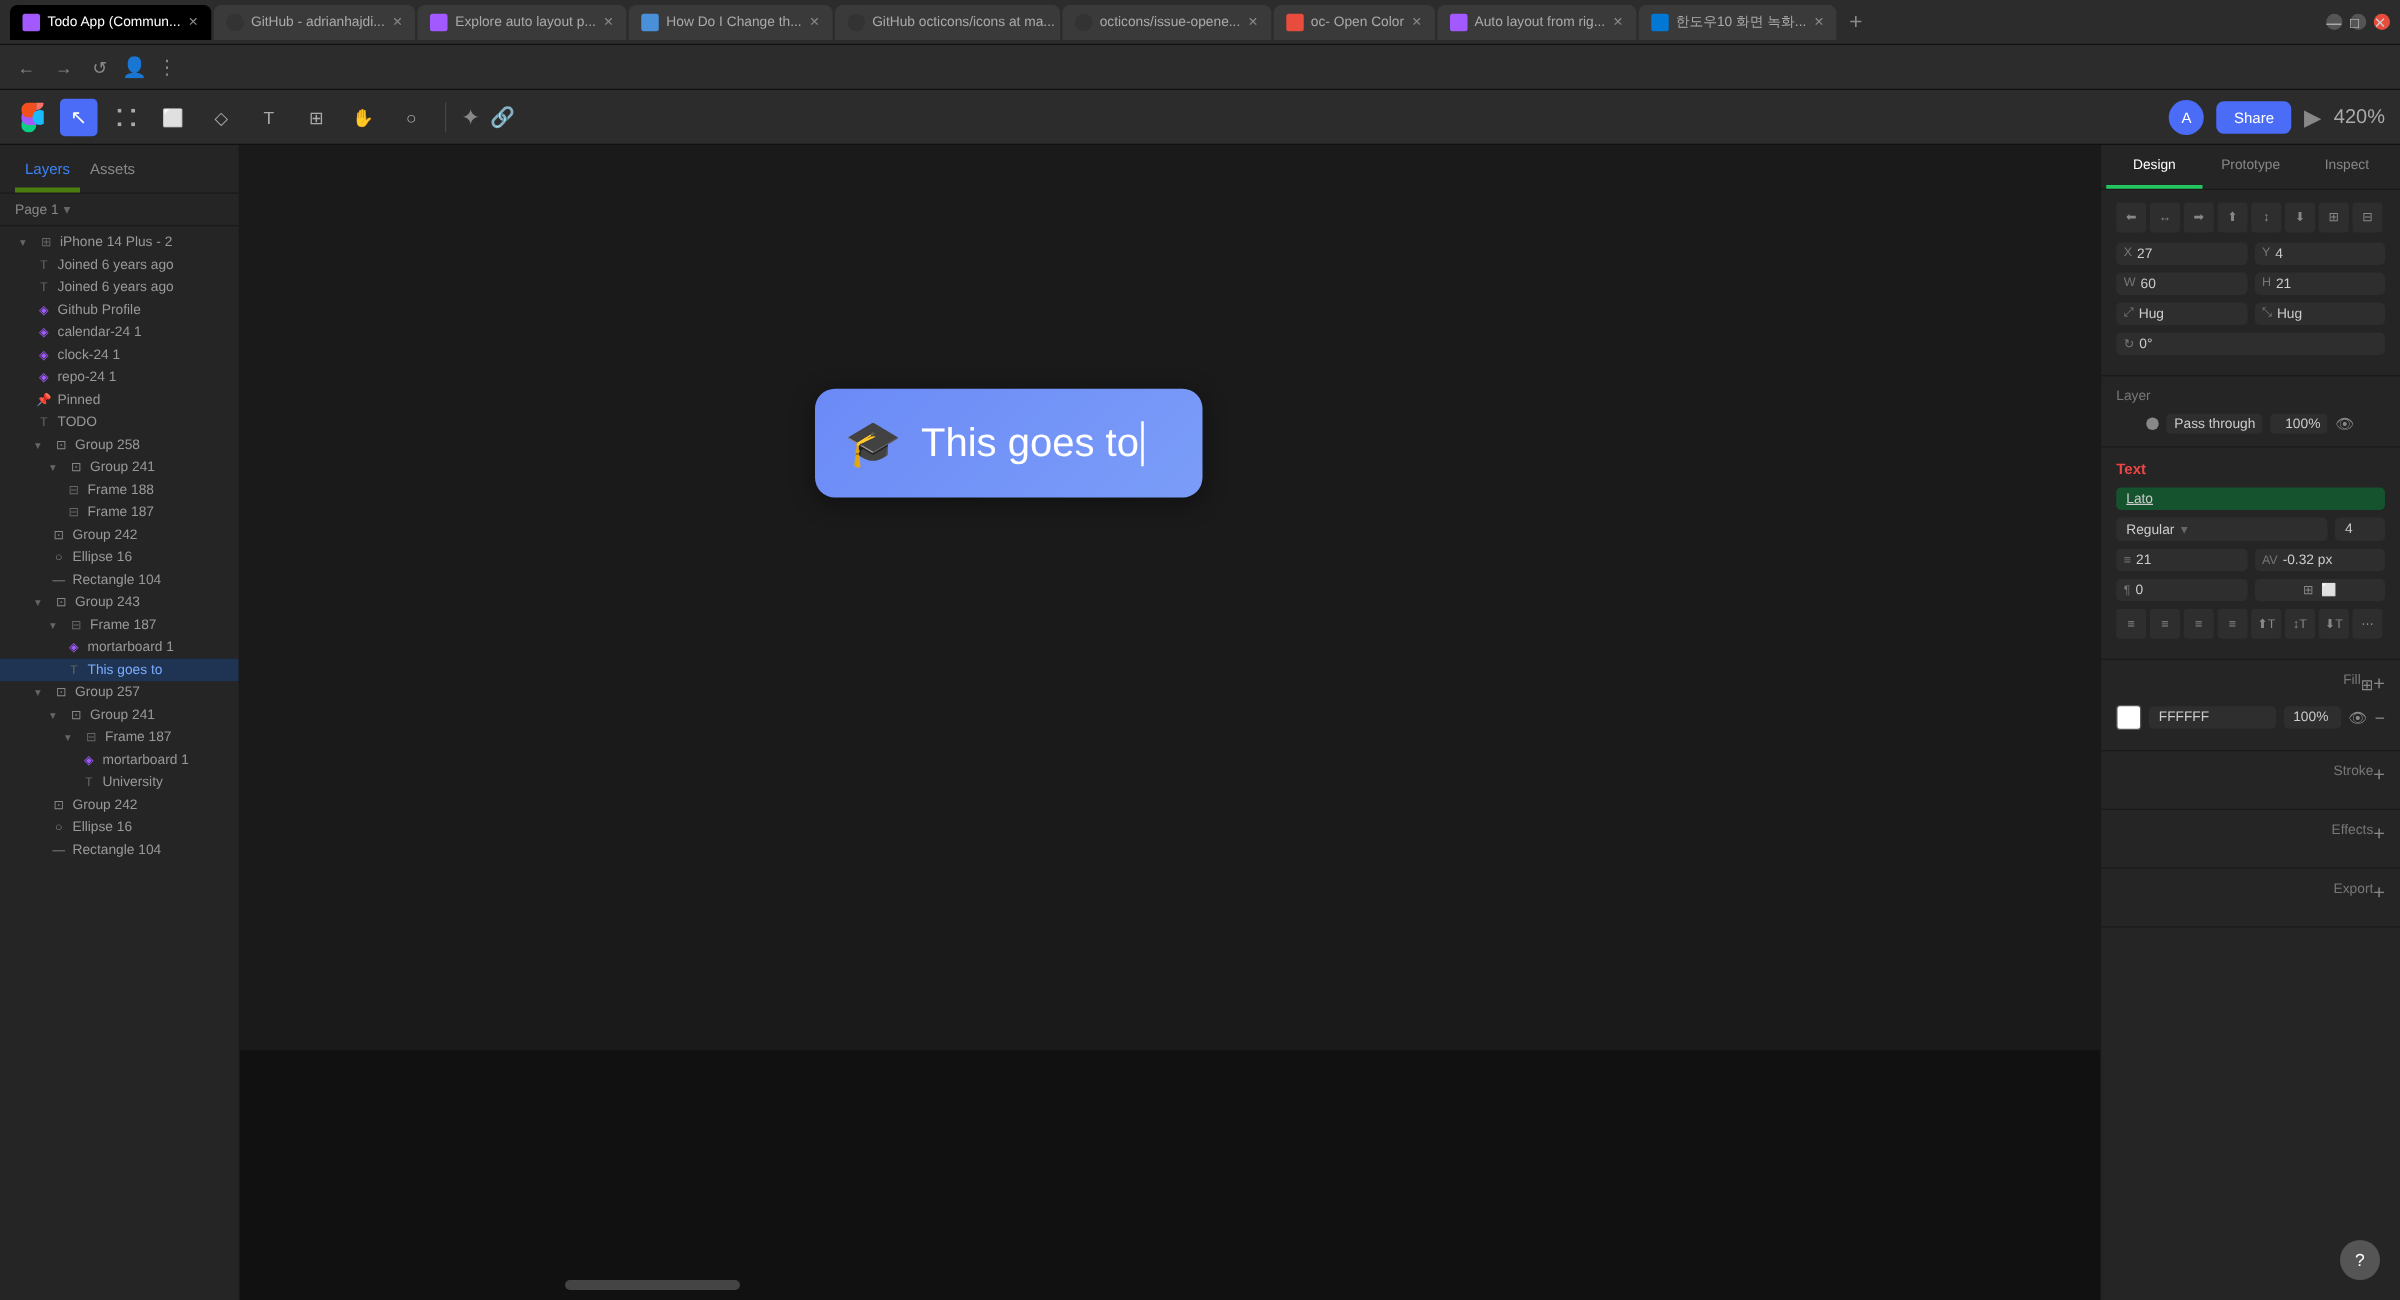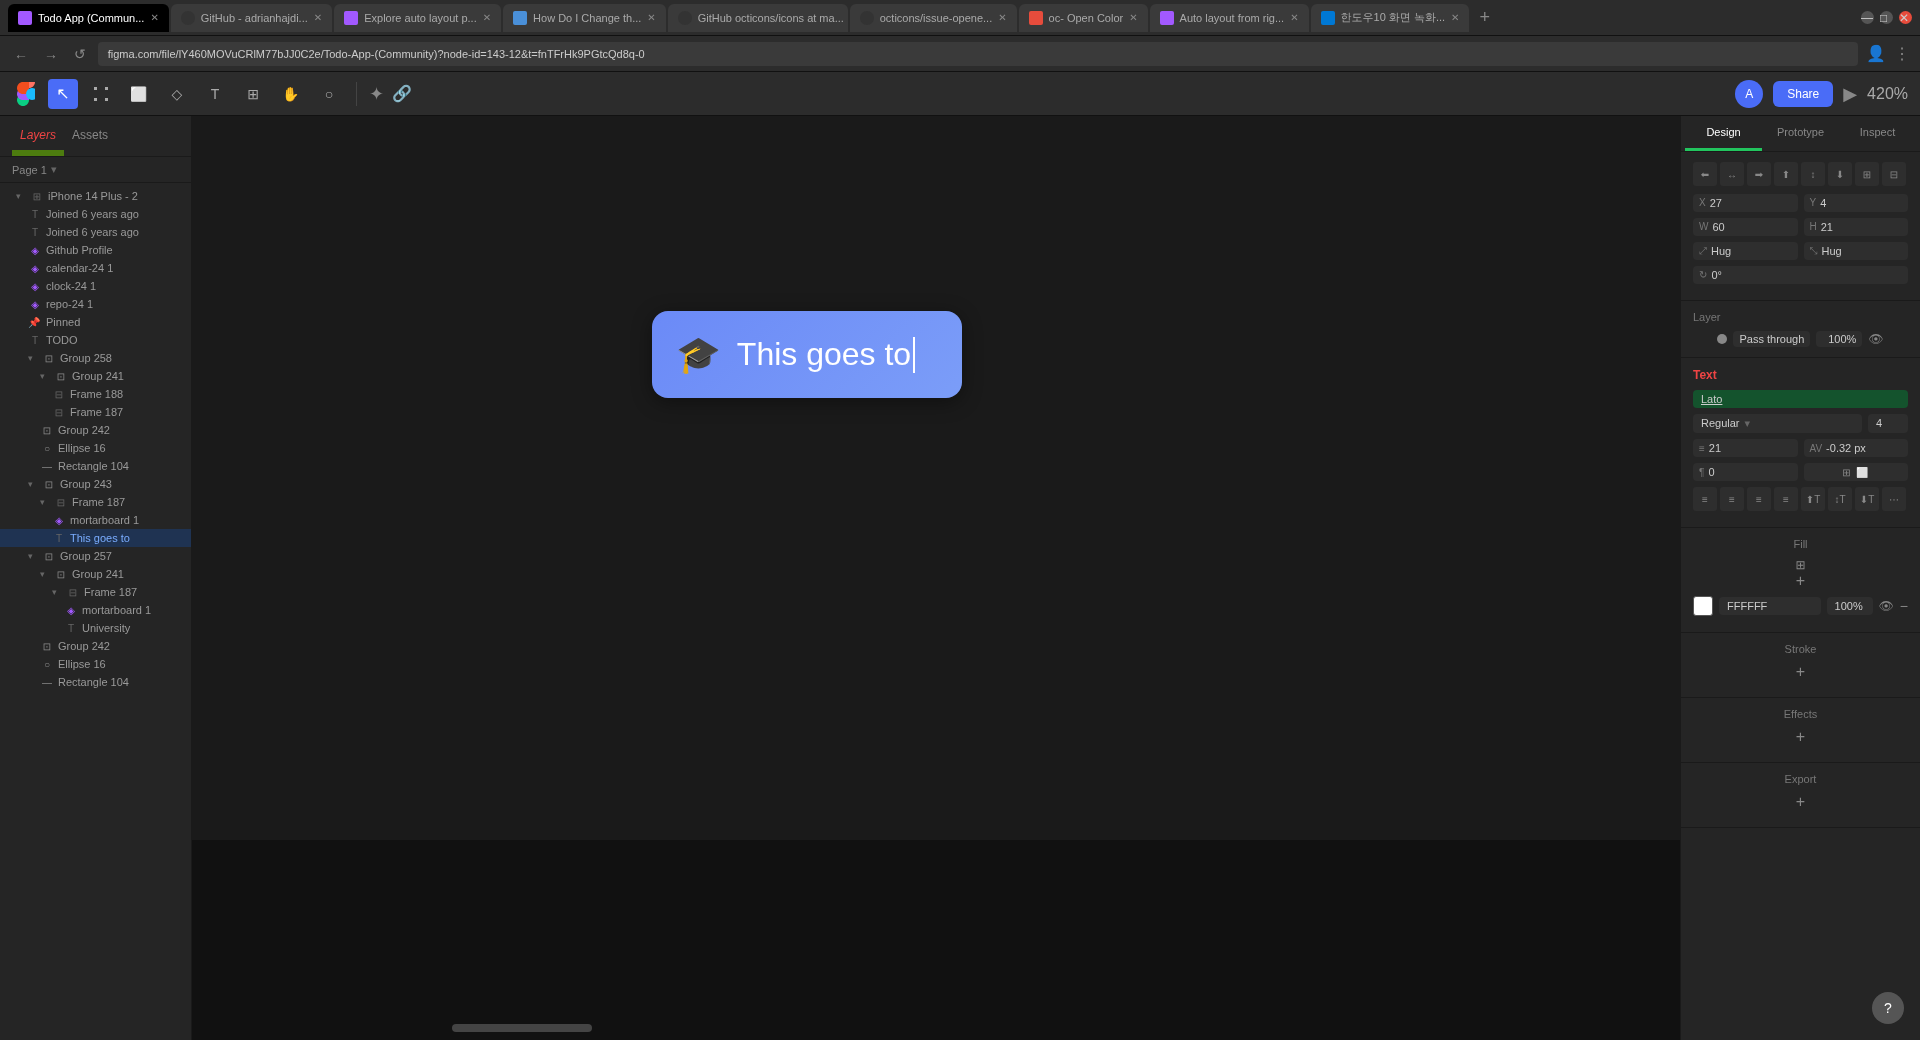--- a/index.html
+++ b/index.html
@@ -163,23 +163,22 @@
       padding: 8px 12px 0;
       border-bottom: 1px solid #1a1a1a;
     }
     .panel-tab {
       font-size: 12px;
       color: #888;
       padding: 4px 8px 8px;
       cursor: pointer;
     }
     .panel-tab.active {
-      color: #ef4444;
-      border-bottom: 6px solid #4d7c0f;
-      font-style: italic;
+      color: #3b82f6;
+      border-bottom: 4px solid #4d7c0f;
     }
     .page-indicator {
       display: flex;
       align-items: center;
       padding: 6px 12px;
       font-size: 11px;
       color: #888;
       border-bottom: 1px solid #1a1a1a;
     }
     .layers-list {
@@ -485,23 +484,22 @@
       width: 46px;
     }
     .fill-eye {
       color: #888;
       cursor: pointer;
       font-size: 12px;
     }
     .section-header-row {
       display: flex;
       align-items: center;
-      justify-content: center;
+      justify-content: flex-end;
       margin-bottom: 6px;
-      flex-direction: column;
     }
     .section-add-btn {
       color: #888;
       cursor: pointer;
       font-size: 16px;
     }
     .help-btn {
       position: absolute;
       bottom: 16px;
       right: 16px;
@@ -573,23 +571,20 @@
     <div class="win-btn" style="background:#555;">—</div>
     <div class="win-btn" style="background:#555;">□</div>
     <div class="win-btn" style="background:#e74c3c;">✕</div>
   </div>
 </div>
 
 <div class="address-bar-row">
   <span class="nav-btn">←</span>
   <span class="nav-btn">→</span>
   <span class="nav-btn">↺</span>
-  <div class="address-bar">
-    <span>figma.com/file/lY460MOVuCRlM77bJJ0C2e/Todo-App-(Community)?node-id=143-12&amp;t=fnTFrHk9PGtcQd8q-0</span>
-  </div>
   <span style="color:#888;font-size:16px;cursor:pointer;">👤</span>
   <span style="color:#888;font-size:16px;cursor:pointer;">⋮</span>
 </div>
 
 <div class="figma-toolbar">
   <div class="figma-logo">
     <svg width="18" height="24" viewBox="0 0 18 24">
       <path d="M6 24c3.31 0 6-2.69 6-6v-6H6c-3.31 0-6 2.69-6 6s2.69 6 6 6z" fill="#0acf83"></path>
       <path d="M0 12c0-3.31 2.69-6 6-6h6v12H6c-3.31 0-6-2.69-6-6z" fill="#a259ff"></path>
       <path d="M0 6c0-3.31 2.69-6 6-6h6v12H6C2.69 12 0 9.31 0 6z" fill="#f24e1e"></path>

